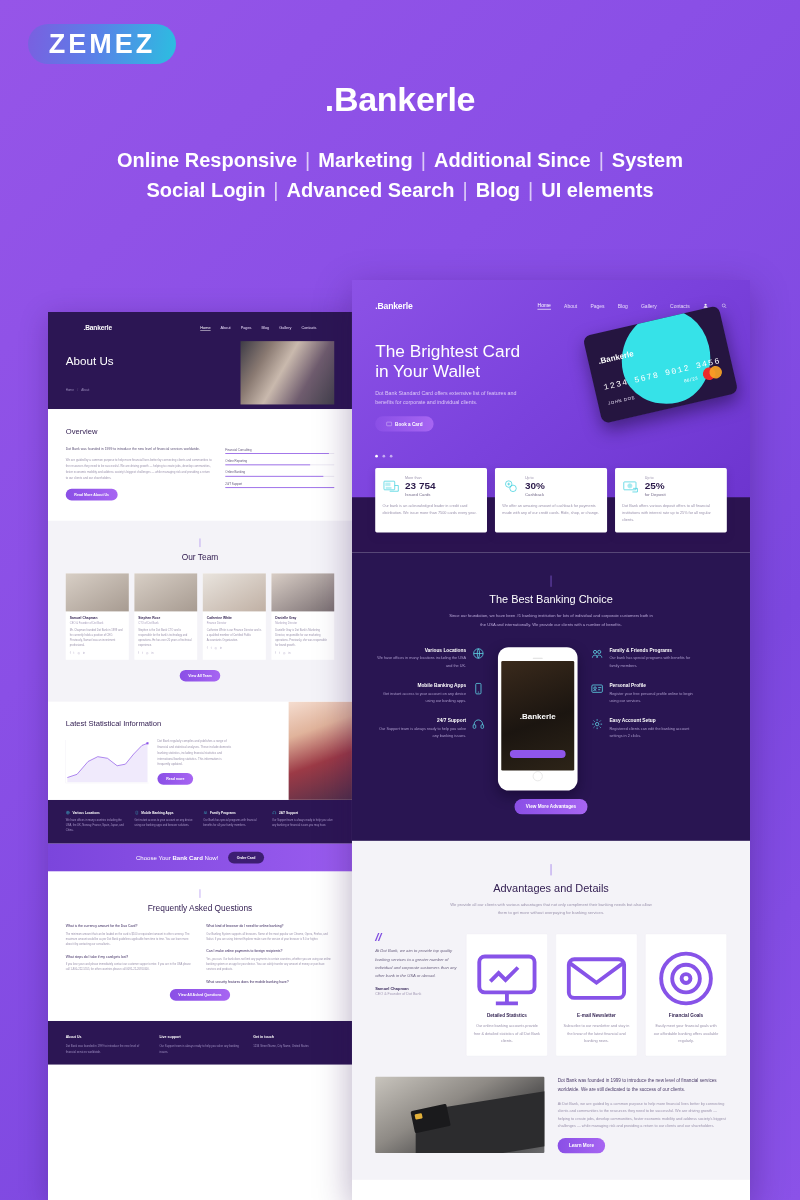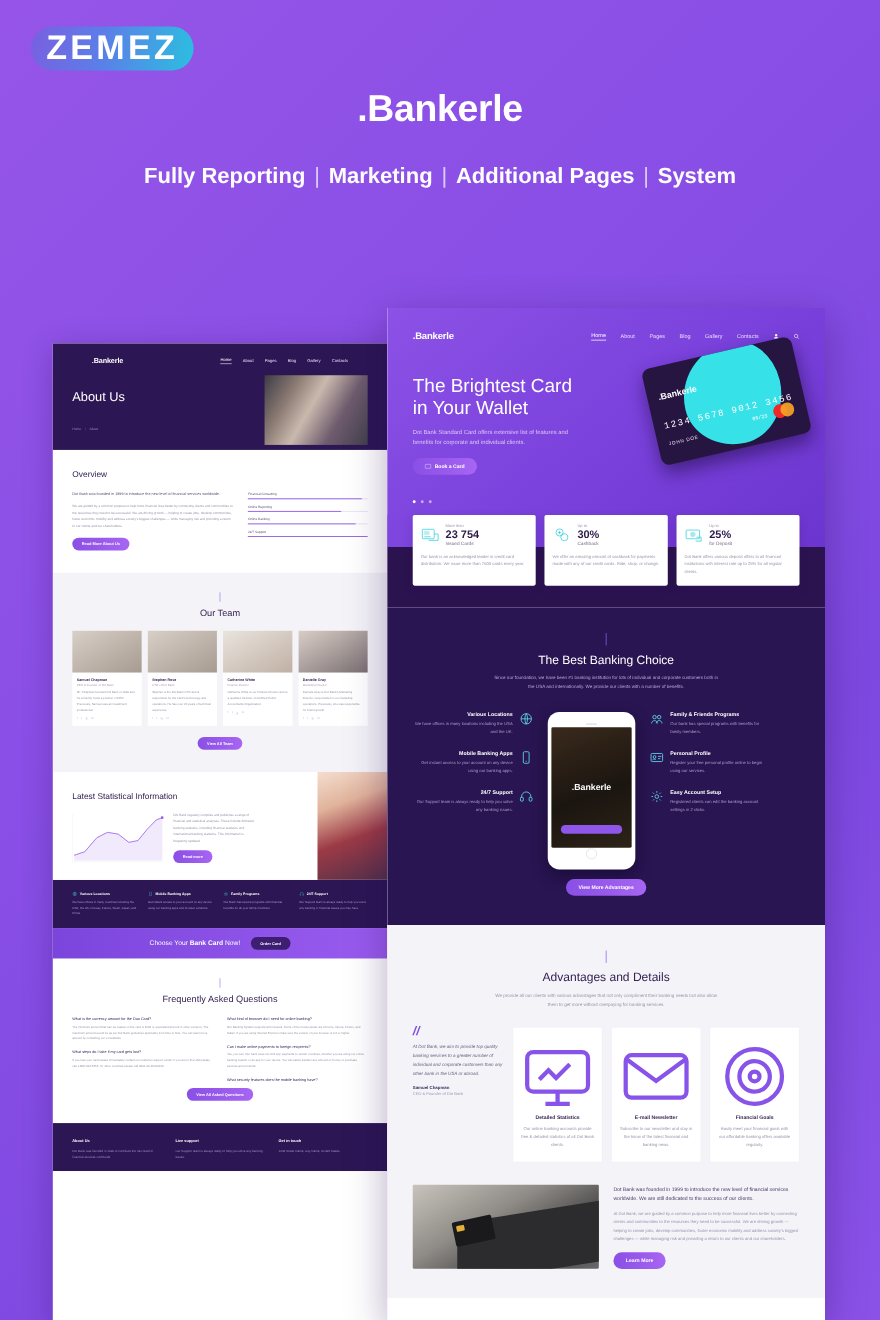--- a/index.html
+++ b/index.html
@@ -9,21 +9,21 @@
     background:linear-gradient(135deg,#9655e8 0%,#8a4fe6 35%,#7d48e0 70%,#8b52e8 100%);
     position:relative;
   }
 
   
   .zemez {
     position:absolute; left:28px; top:24px;
     width:148px; height:40px; border-radius:20px;
     background:linear-gradient(100deg,#7a5fe0 0%,#5b7fe8 45%,#2bbfe0 100%);
     display:flex; align-items:center; justify-content:center;
-    letter-spacing:3px; color:#fff; font-size:31px; font-weight:bold;
+    letter-spacing:3px; color:#fff; font-size:27px; font-weight:bold;
   }
 
   
   .hero { position:absolute; left:0; right:0; top:80px; text-align:center; color:#fff; }
   .hero .brand { font-size:34px; font-weight:bold; letter-spacing:-0.3px; }
   .hero .sub { font-size:20px; margin-top:16px; font-weight:400; }
   .hero .feats { margin-top:26px; font-size:20px; font-weight:bold; line-height:1.5; }
   .hero .feats .sep { font-weight:300; opacity:.7; padding:0 8px; }
 
   
@@ -190,21 +190,24 @@
 <body>
 
 <div class="zemez">
   <span>ZEMEZ</span>
 </div>
 
 <div class="hero">
   <div class="brand">.Bankerle</div>
   <div class="feats">
     <div>
-      <span>Fully Reporting</span><span class="sep">|</span><span>Marketing</span><span class="sep">|</span><span>Additional Pages</span><span class="sep">|</span><span>System</span>
+      <span>Online Responsive</span><span class="sep">|</span><span>Marketing</span><span class="sep">|</span><span>Additional Since</span><span class="sep">|</span><span>System</span>
+    </div>
+    <div>
+      <span>Social Login</span><span class="sep">|</span><span>Advanced Search</span><span class="sep">|</span><span>Blog</span><span class="sep">|</span><span>UI elements</span>
     </div>
   </div>
 </div>
 
 <div class="shot shot-left">
  <div class="inner inner-left">
   <div class="pg">
 
    <div class="l-hero">
      <div class="navbar">

